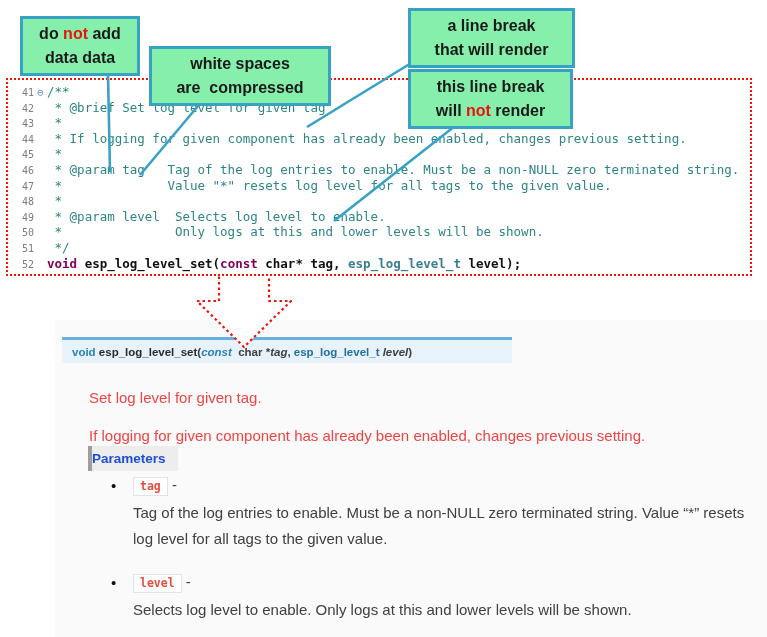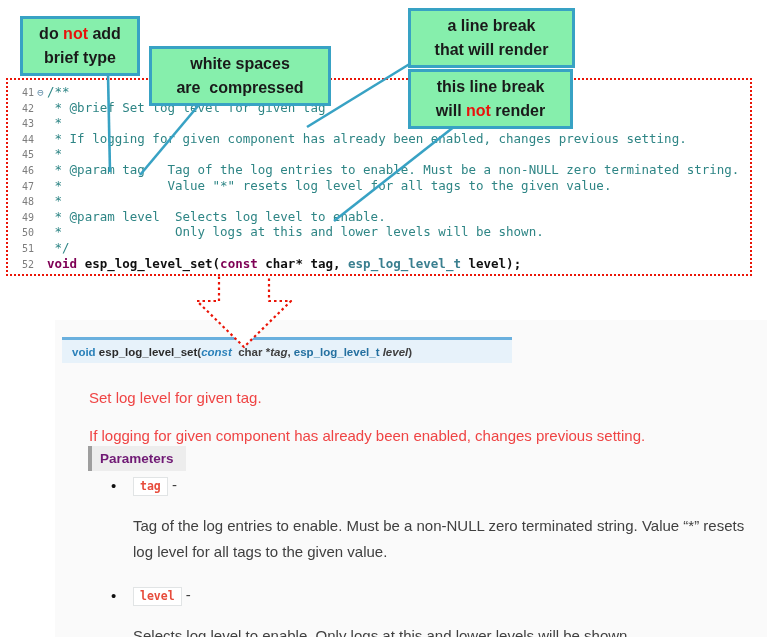--- a/index.html
+++ b/index.html
@@ -43,30 +43,30 @@
   .sg-skwi{color:#2980b9;font-weight:bold;font-style:italic;}
   .sg-sn{color:#2b2b2b;font-weight:bold;}
   .sg-sp{color:#404040;font-weight:bold;}
   .sg-si{color:#404040;font-weight:bold;font-style:italic;}
   .sg-sl{color:#2470a0;font-weight:bold;}
 
   .doc-p{position:absolute;left:22px;margin:12px;font-size:15px;color:#ef4444;}
   .p-brief{top:57px;}
   .p-desc{top:95px;}
   .params-label{position:absolute;left:33px;top:126px;background:#ededed;
-                border-left:4px solid #9e9e9e;padding:5px 12px 5px 8px;
-                font-size:13.5px;font-weight:bold;color:#701a75;}
+                border-left:4px solid #9e9e9e;padding:5px 12px 5px 0;
+                font-size:13.5px;font-weight:bold;color:#1d4ed8;}
   .param-list{position:absolute;left:56px;top:156px;margin:0;padding:0;list-style:none;width:640px;}
   .param{position:relative;padding-left:22px;margin-bottom:22px;}
   .dot{position:absolute;left:0;top:1px;color:#111;font-size:15px;}
   .chip{display:inline-block;background:#ffffff;border:1px solid #e1e4e5;
         color:#e74c3c;font-family:"DejaVu Sans Mono","Liberation Mono",monospace;
         font-size:11.5px;font-weight:bold;padding:1px 6px;line-height:15px;}
   .sep{color:#404040;font-size:15px;}
-  .pdesc{margin-top:17px;font-size:15px;line-height:25.5px;color:#404040;width:620px;}
+  .pdesc{margin-top:4px;font-size:15px;line-height:25.5px;color:#404040;width:620px;}
 </style>
 </head>
 <body>
 
 <div class="stage">
 
   <div class="code-frame"></div>
 
   <div class="editor" id="editor">
       <div class="cl"><span class="ln">41</span><span class="fold">⊖</span><span class="sg-cm">/**</span></div>
@@ -97,21 +97,21 @@
   <svg class="overlay" width="767" height="637" viewBox="0 0 767 637">
     <line x1="108" y1="74" x2="110" y2="172" stroke="#38a2c4" stroke-width="2.6"></line>
     <line x1="203" y1="100" x2="140" y2="175" stroke="#38a2c4" stroke-width="2.6"></line>
     <line x1="421" y1="57" x2="307" y2="127" stroke="#38a2c4" stroke-width="2.6"></line>
     <line x1="455" y1="126" x2="334" y2="221" stroke="#38a2c4" stroke-width="2.6"></line>
     <path d="M219,276.5 L219,301 L197,301 L244,347 L291,301 L269,301 L269,276.5" fill="#ffffff" stroke="#ea1407" stroke-width="2.2" stroke-dasharray="2.5,3" stroke-linejoin="round"></path>
   </svg>
 
   <div class="callout" style="left:20px;top:16px;width:120px;">
     <div><span class="sg-b">do </span><span class="sg-r">not</span><span class="sg-b"> add</span></div>
-    <div><span class="sg-b">brief type</span></div>
+    <div><span class="sg-b">data data</span></div>
   </div>
   <div class="callout" style="left:149px;top:46px;width:182px;">
     <div><span class="sg-b">white spaces</span></div>
     <div><span class="sg-b">are  compressed</span></div>
   </div>
   <div class="callout" style="left:408px;top:8px;width:167px;">
     <div><span class="sg-b">a line break</span></div>
     <div><span class="sg-b">that will render</span></div>
   </div>
   <div class="callout" style="left:408px;top:69px;width:165px;">

